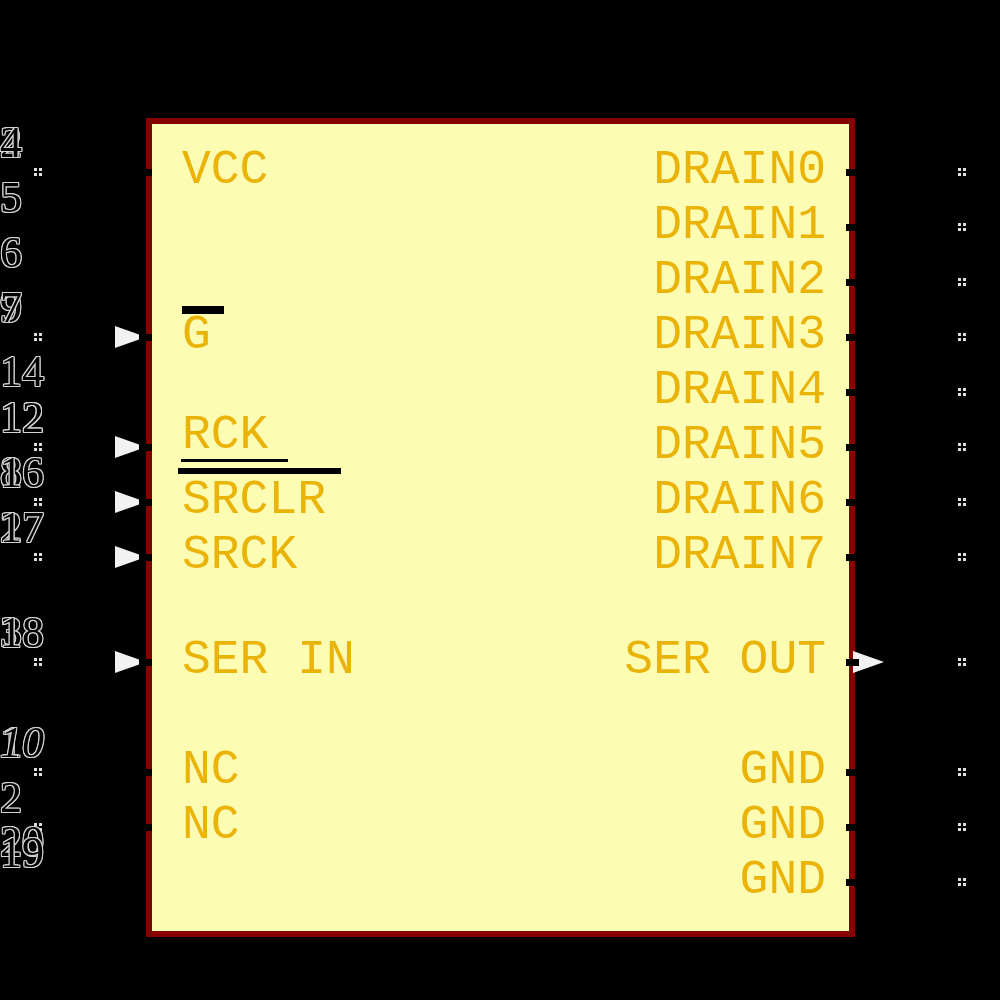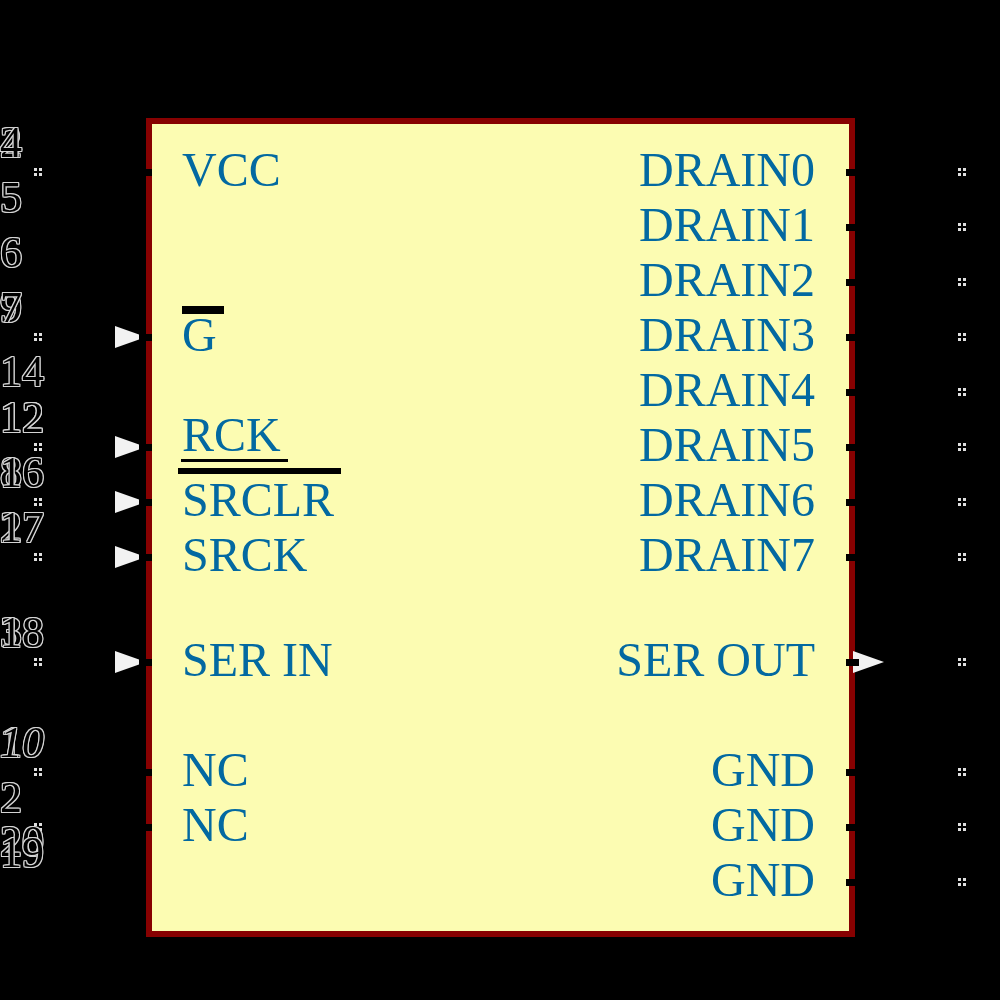--- a/index.html
+++ b/index.html
@@ -6,24 +6,24 @@
   body{
     width:1000px;height:1000px;position:relative;
     background:#000;overflow:hidden;
     font-family:"Liberation Serif", serif;
   }
   .chip-body{
     position:absolute;left:146px;top:118px;width:709px;height:819px;
     box-sizing:border-box;border:6px solid #870101;background:#FCFCB2;z-index:1;
   }
   .pin-label{
-    position:absolute;font-size:48px;line-height:1;color:#0369a1;z-index:3;white-space:nowrap;
+    position:absolute;font-size:48px;line-height:1;color:#eab308;z-index:3;white-space:nowrap;font-family:Liberation Mono, monospace;
   }
   .pin-label.left{left:182px;}
-  .pin-label.right{left:400px;width:415px;text-align:right;}
+  .pin-label.right{left:411px;width:415px;text-align:right;}
   .pin-num{
     position:absolute;font-size:44px;line-height:1;color:#000;z-index:3;white-space:nowrap;
     text-shadow:-1px -1px 0 #D4D4D4,0 -1px 0 #D4D4D4,1px -1px 0 #D4D4D4,
                 -1px 0 0 #D4D4D4,1px 0 0 #D4D4D4,
                 -1px 1px 0 #D4D4D4,0 1px 0 #D4D4D4,1px 1px 0 #D4D4D4;
   }
   .dot4{
     position:absolute;width:3px;height:3px;background:#DFDFDF;z-index:3;
     box-shadow:5px 0 0 #DFDFDF,0 5px 0 #DFDFDF,5px 5px 0 #DFDFDF;
   }

